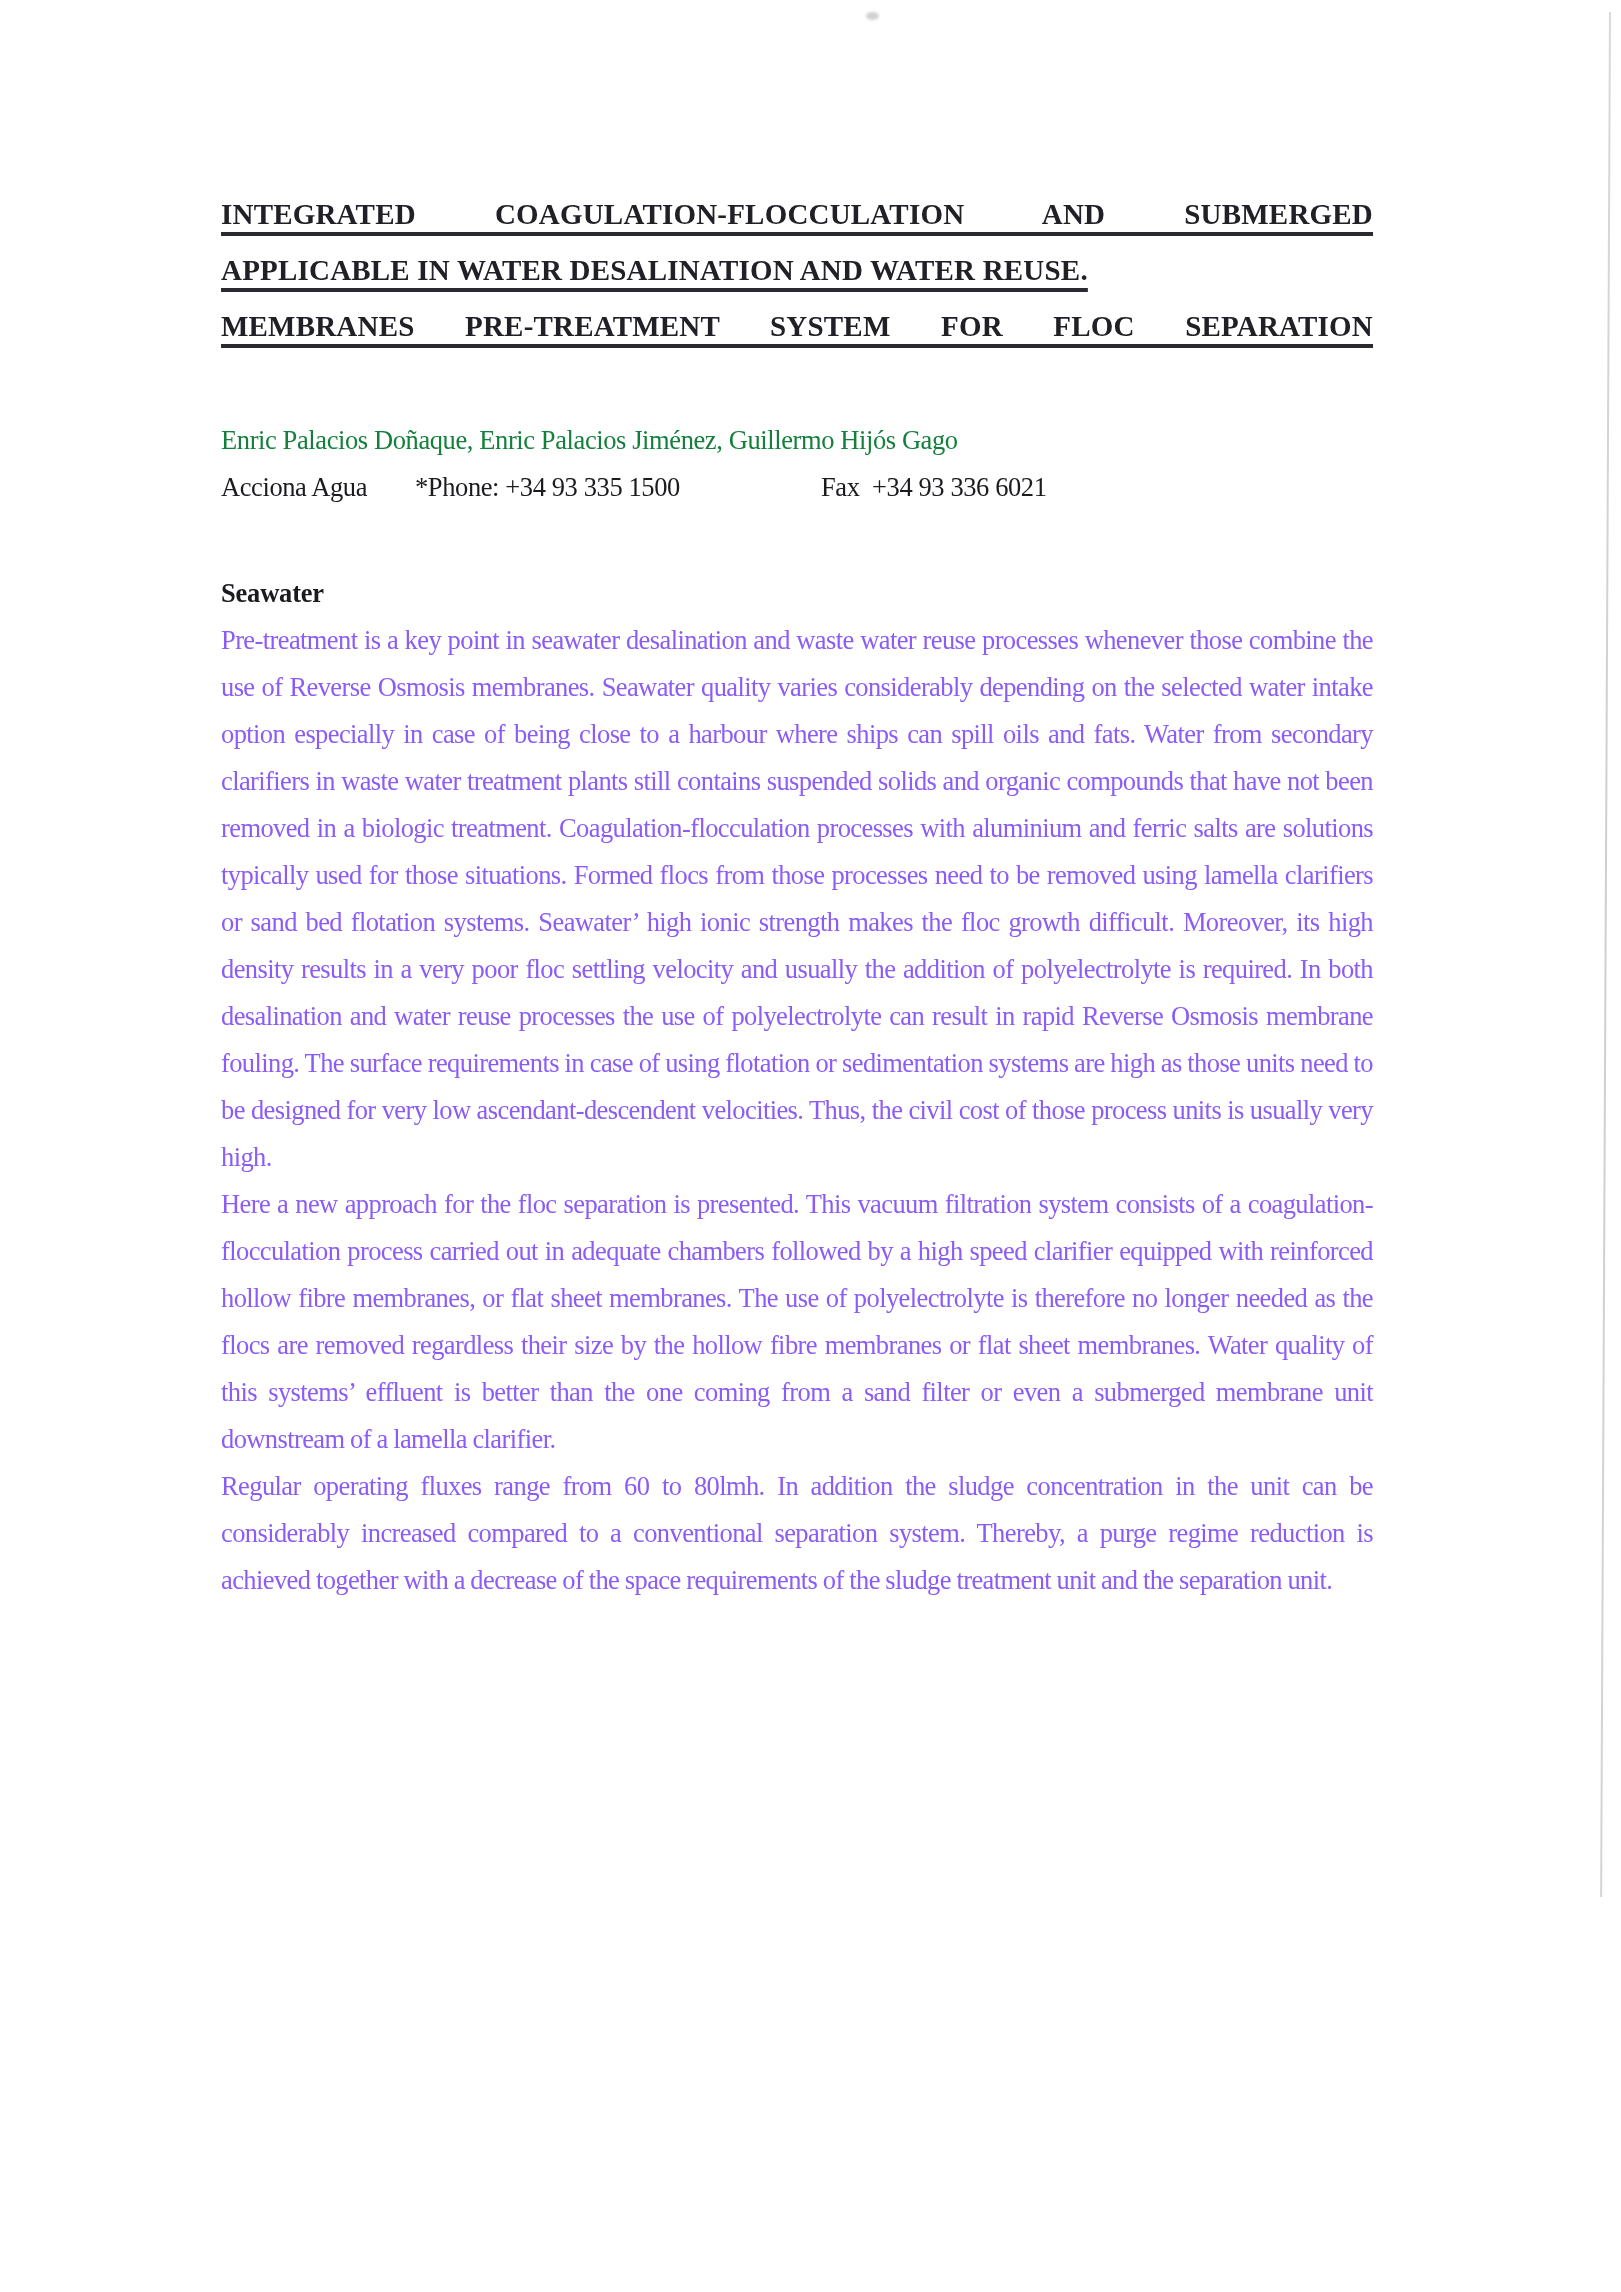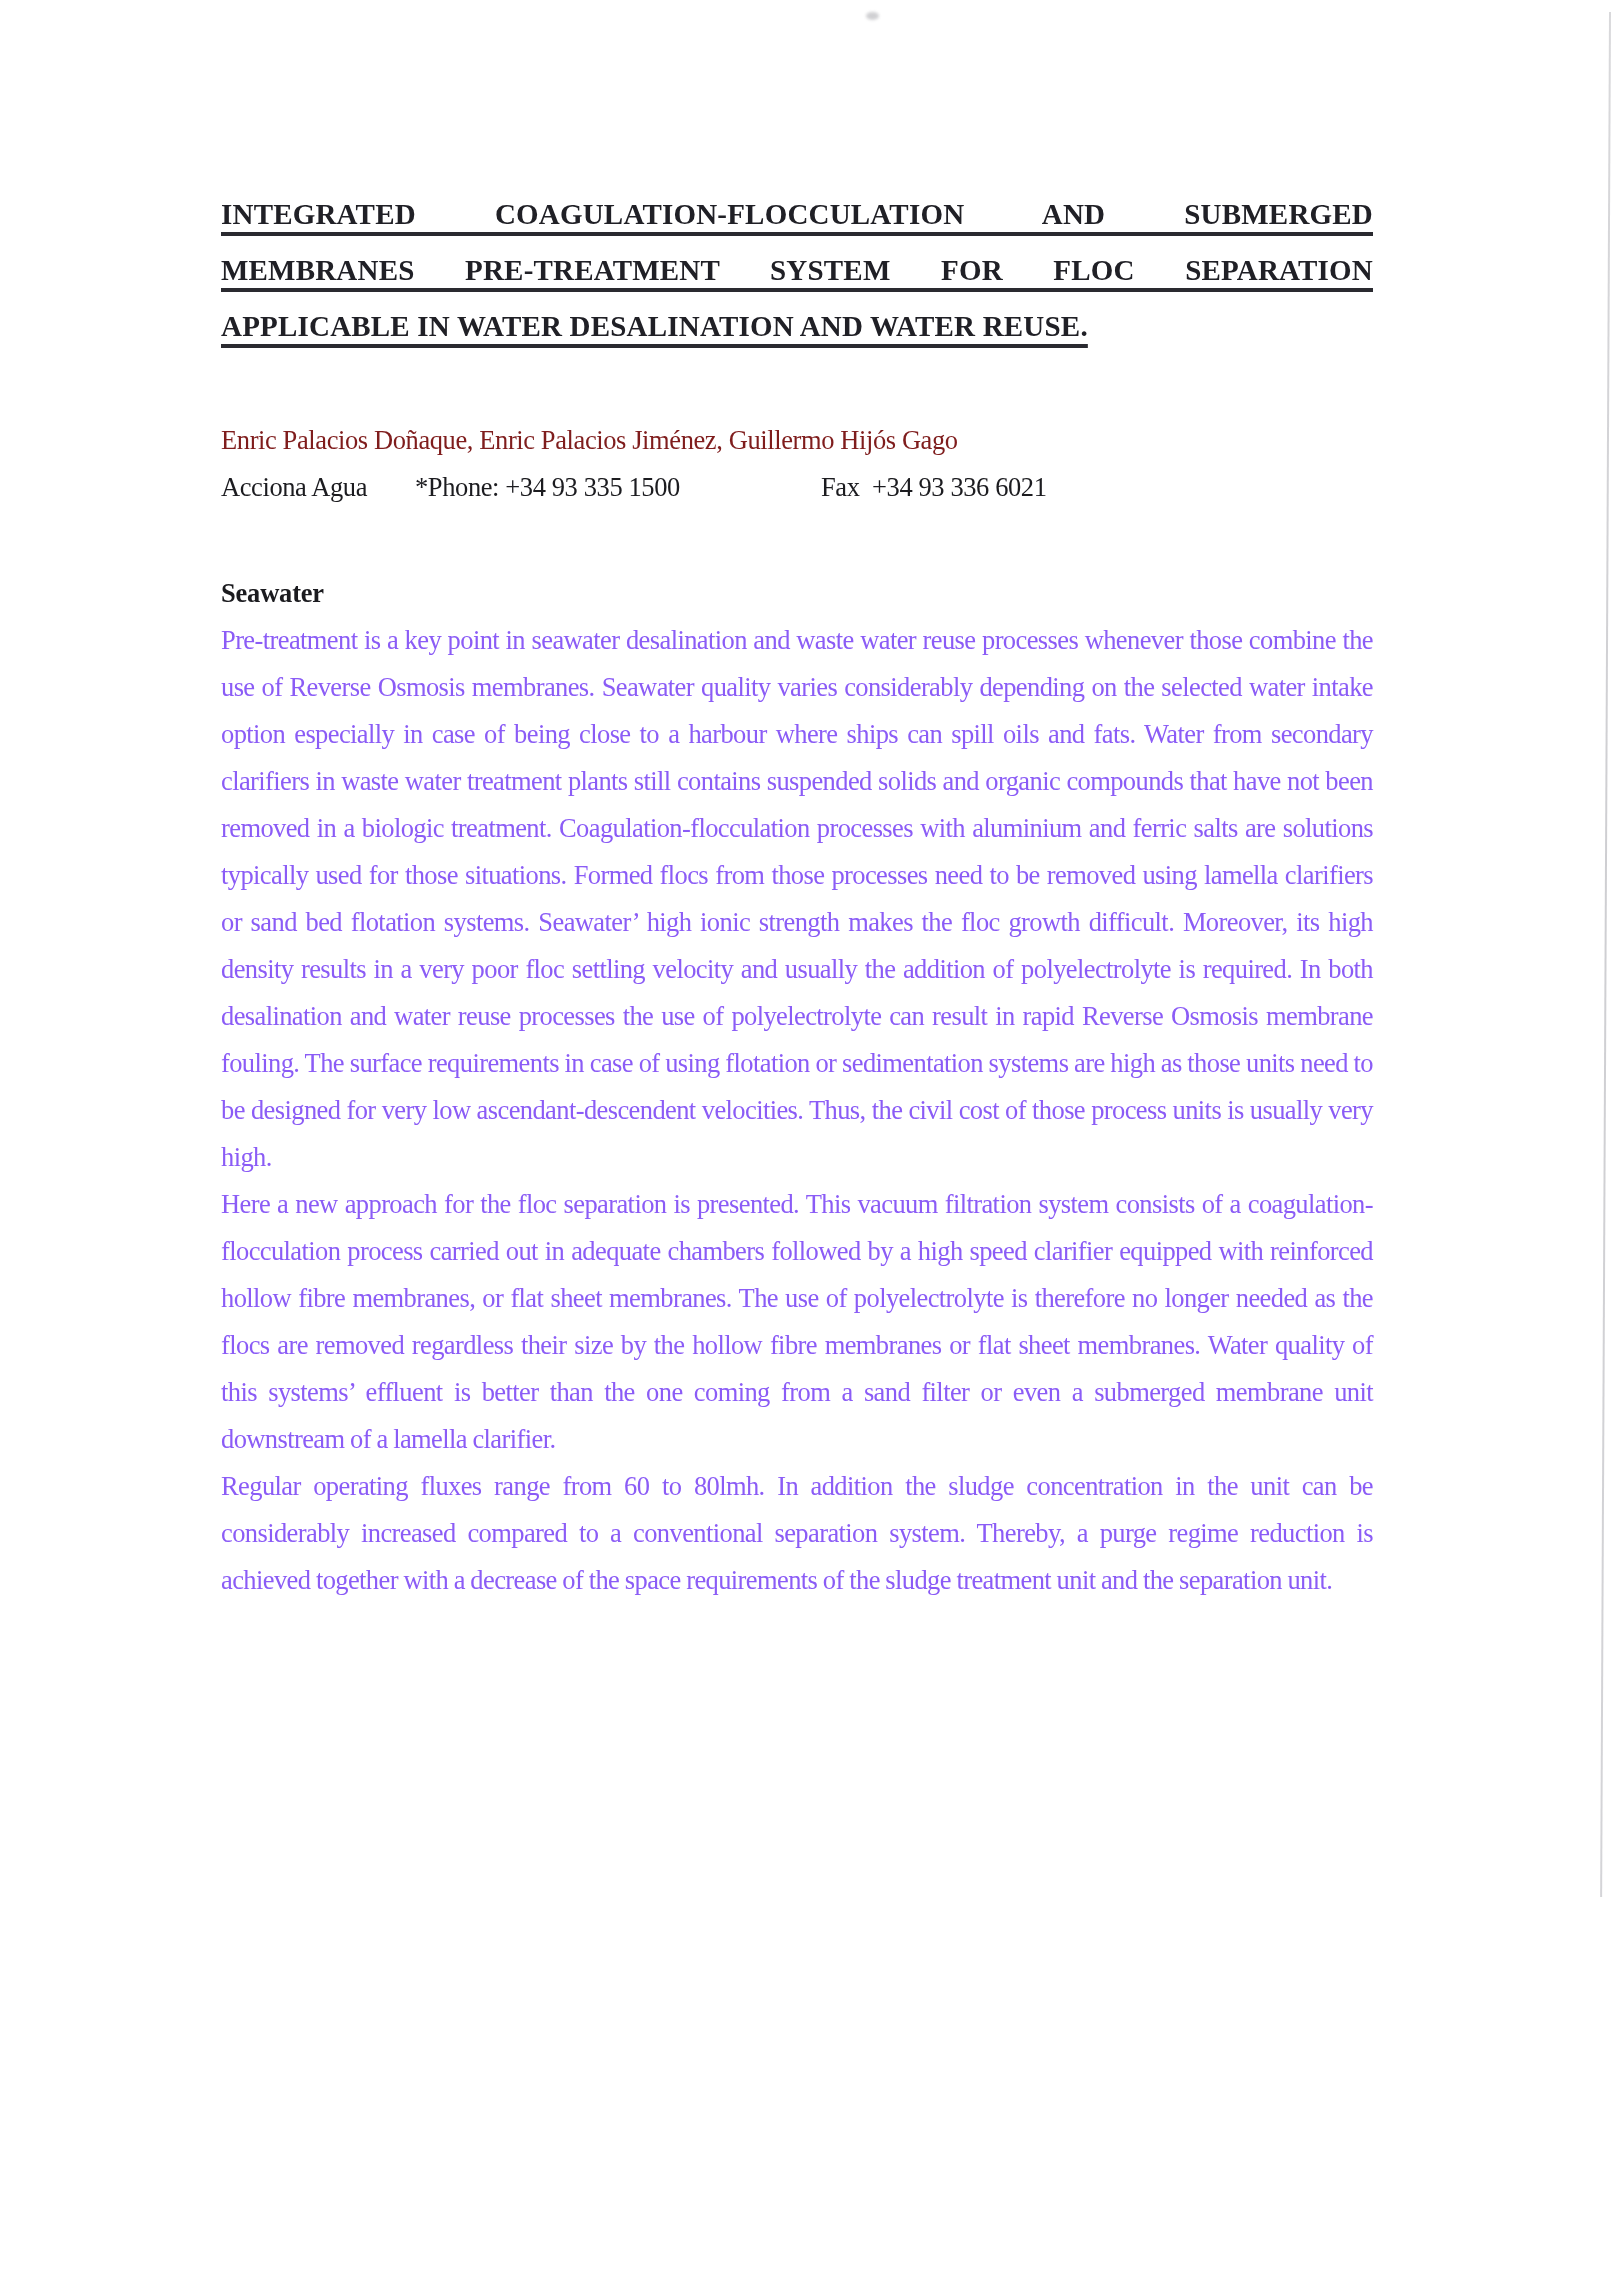--- a/index.html
+++ b/index.html
@@ -42,21 +42,21 @@
     white-space: normal;
     text-align: justify;
     text-align-last: justify;
   }
   
   .authors-line {
     margin-top: 63px;
     font-size: 26.5px;
     line-height: 47px;
     letter-spacing: -0.4px;
-    color: #7f1d1d;
+    color: #15803d;
   }
   .affil-row {
     position: relative;
     height: 47px;
     font-size: 26.5px;
     line-height: 47px;
     letter-spacing: -0.4px;
     color: #1c1c20;
   }
   .affil-company { position: absolute; left: 0;   white-space: pre; }
@@ -109,22 +109,22 @@
 
 <div class="sheet">
 
   <div class="scan-mark"></div>
   <div class="scan-edge-line"></div>
 
   <div class="content">
 
     <div class="title-block">
       <div class="title-line stretch">INTEGRATED COAGULATION-FLOCCULATION AND SUBMERGED</div>
+      <div class="title-line">APPLICABLE IN WATER DESALINATION AND WATER REUSE.</div>
       <div class="title-line stretch">MEMBRANES PRE-TREATMENT SYSTEM FOR FLOC SEPARATION</div>
-      <div class="title-line">APPLICABLE IN WATER DESALINATION AND WATER REUSE.</div>
     </div>
 
     <div class="authors-line">Enric Palacios Doñaque, Enric Palacios Jiménez, Guillermo Hijós Gago</div>
 
     <div class="affil-row">
       <span class="affil-company">Acciona Agua</span>
       <span class="affil-phone">*Phone: +34 93 335 1500</span>
       <span class="affil-fax">Fax  +34 93 336 6021</span>
     </div>
 

